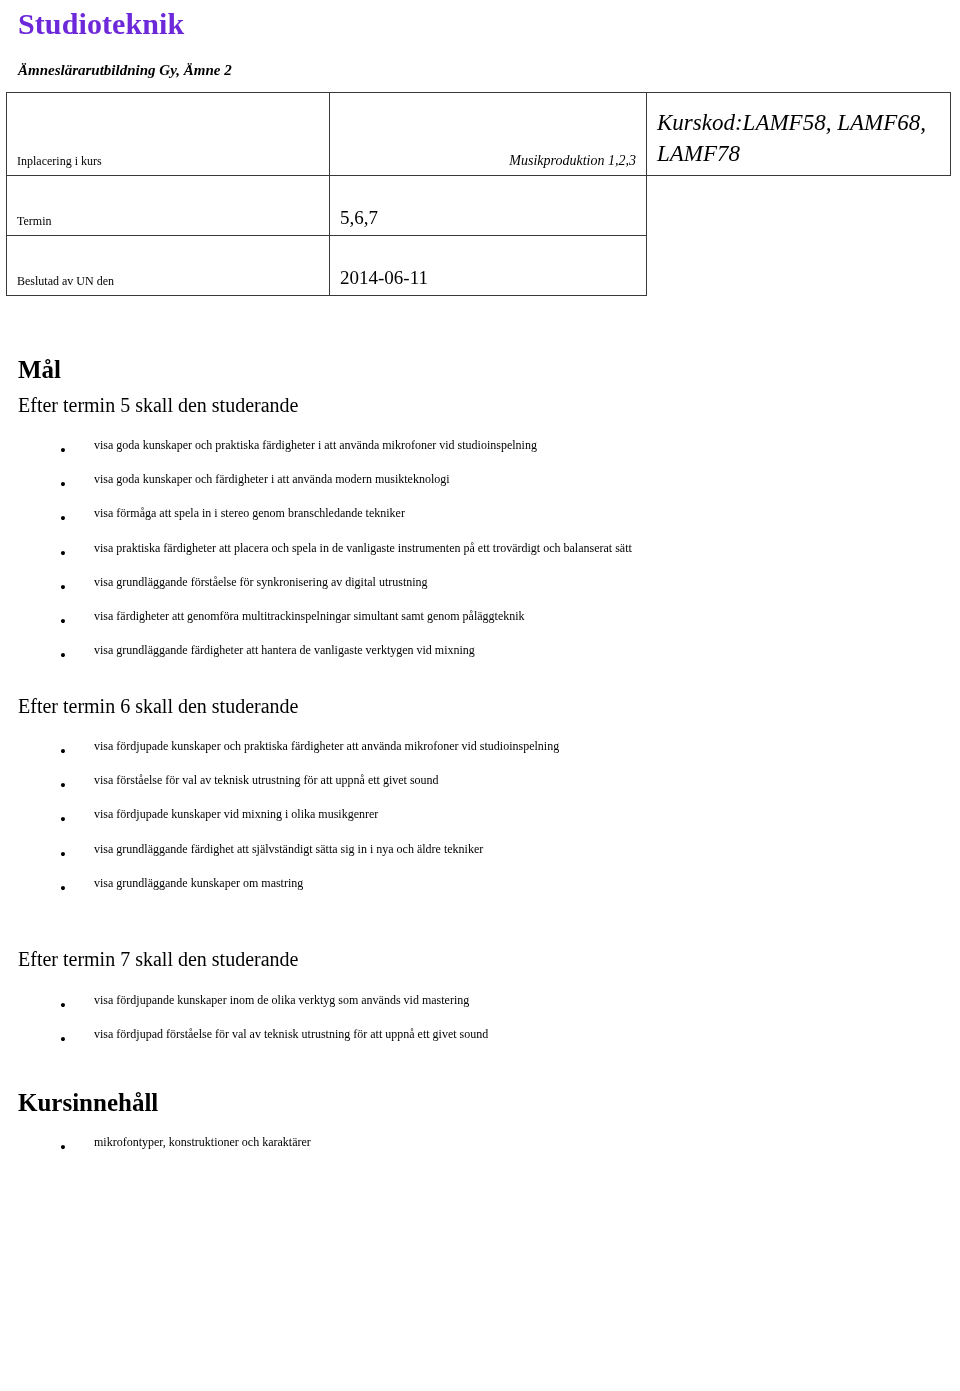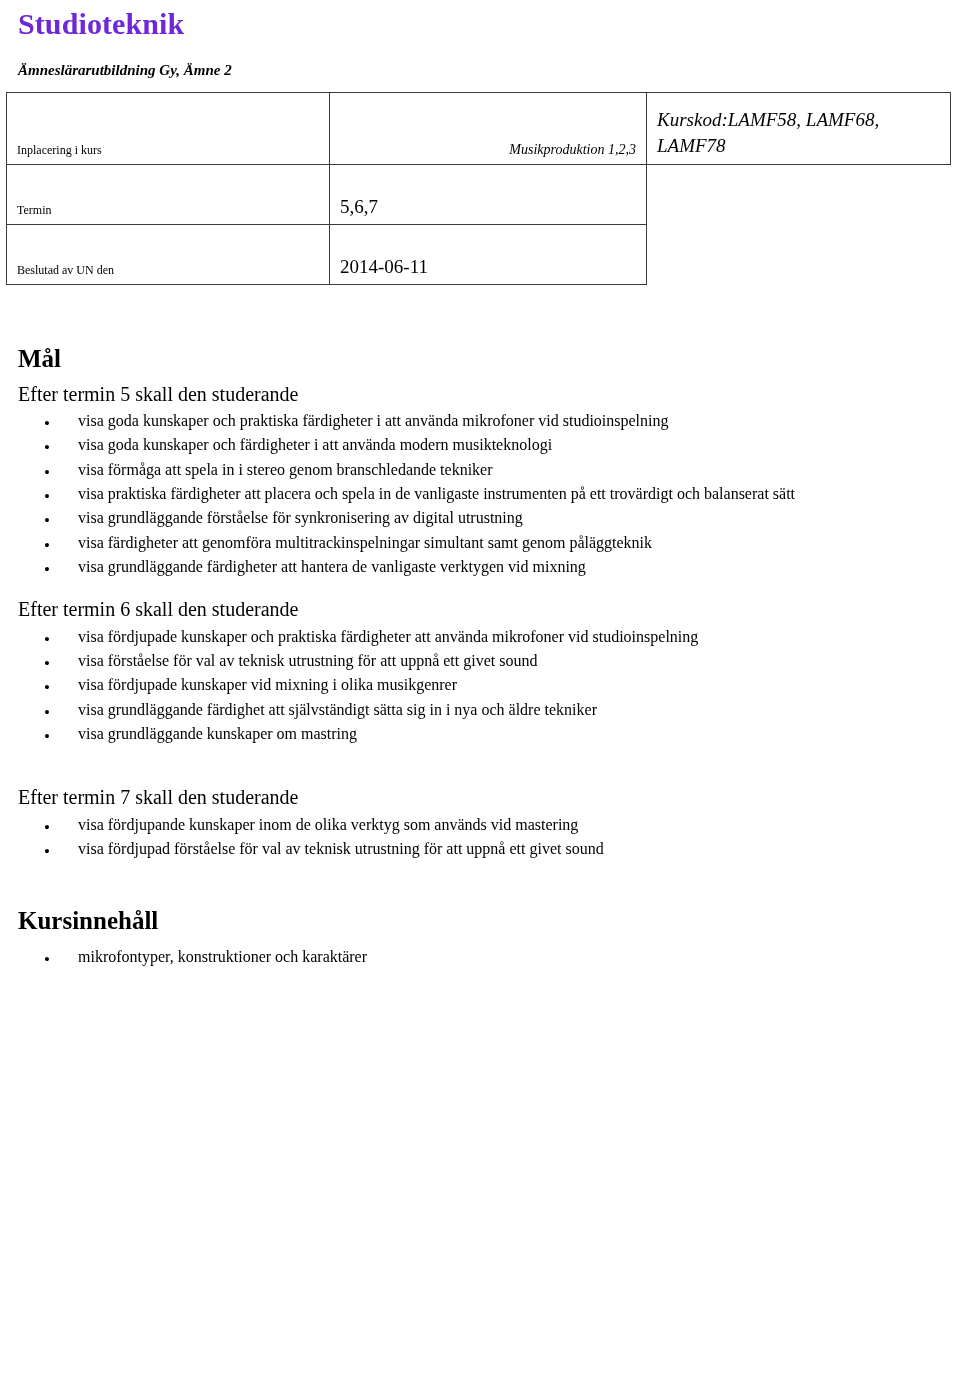--- a/index.html
+++ b/index.html
@@ -71,21 +71,21 @@
   }
   .value-italic {
     font-size: 14px;
     font-style: italic;
     text-align: right;
   }
   .value-plain {
     font-size: 19px;
   }
   .kurskod-cell {
-    font-size: 19px;
+    font-size: 23px;
     font-style: italic;
     vertical-align: top !important;
     padding-top: 14px !important;
     line-height: 1.35;
     margin-left: 36px;
   }
   .row-short td {
     height: 60px;
   }
 
@@ -98,24 +98,24 @@
     line-height: 1.52;
     margin: 6px 0 0 0;
   }
   ul.bullets {
     list-style: none;
     margin: 0;
     padding: 0;
   }
   ul.bullets > li {
     position: relative;
-    font-size: 16px;
+    font-size: 12px;
     line-height: 1.52;
     padding-left: 60px;
-    margin: 0;
+    margin: 16px;
   }
   ul.bullets > li::before {
     content: "\2022";
     position: absolute;
     left: 26px;
     top: 0;
     font-size: 17px;
     line-height: 1.78;
   }
   .group-gap {

